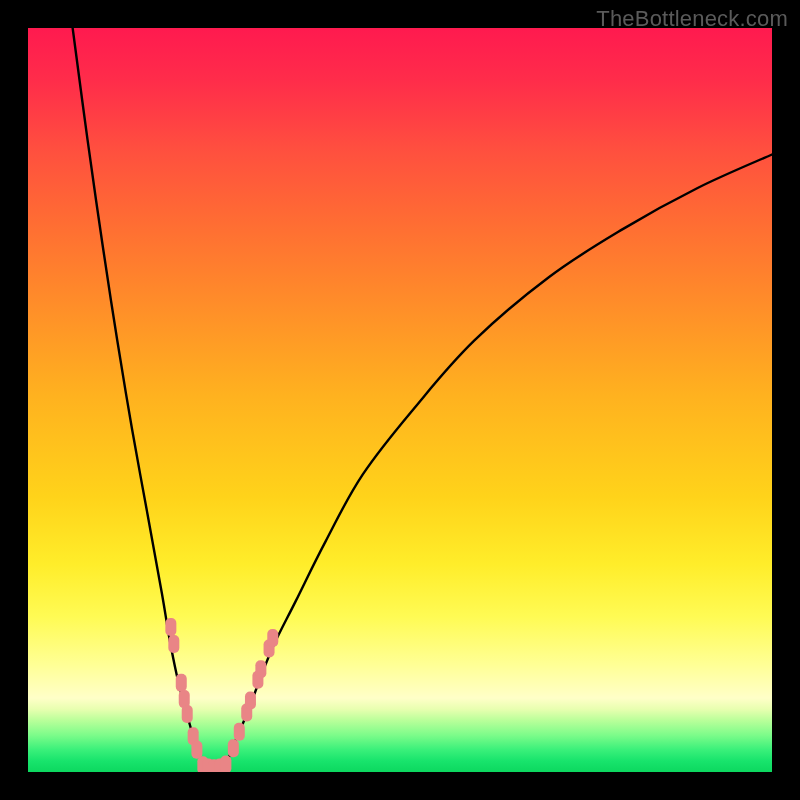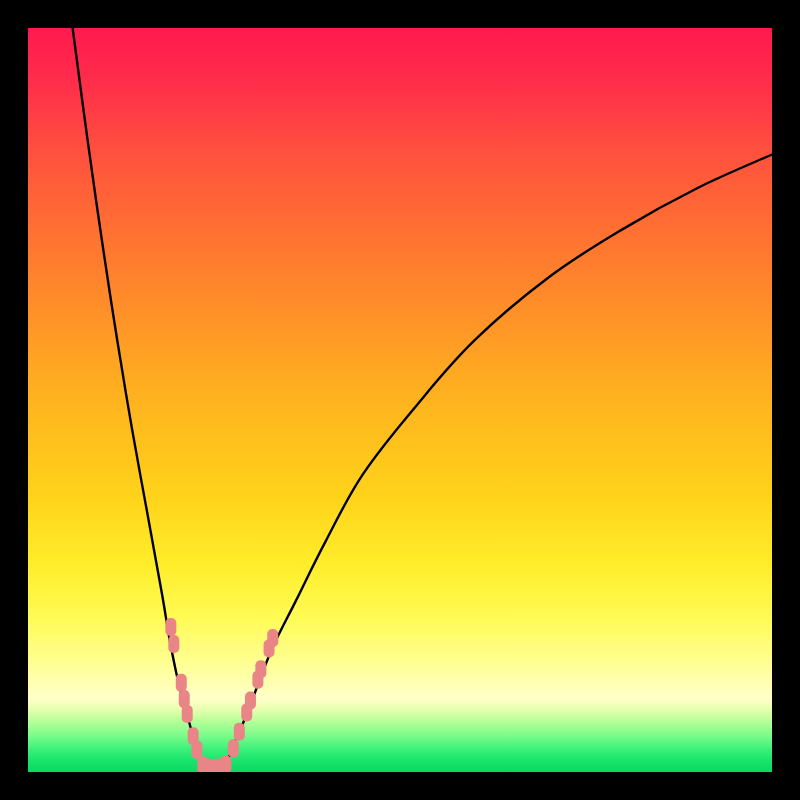--- a/index.html
+++ b/index.html
@@ -111,13 +111,14 @@
           <rect x="213.24" y="675.48" width="11" height="18" rx="5" fill="#e98586"></rect>
           <rect x="216.96" y="663.58" width="11" height="18" rx="5" fill="#e98586"></rect>
           <rect x="224.40" y="642.74" width="11" height="18" rx="5" fill="#e98586"></rect>
           <rect x="227.37" y="632.33" width="11" height="18" rx="5" fill="#e98586"></rect>
           <rect x="235.56" y="611.50" width="11" height="18" rx="5" fill="#e98586"></rect>
           <rect x="239.28" y="601.08" width="11" height="18" rx="5" fill="#e98586"></rect>
         </g>
     </svg>
   </div>
 
+  <div class="watermark">TheBottleneck.com</div>
 </div>
 
 </body></html>

